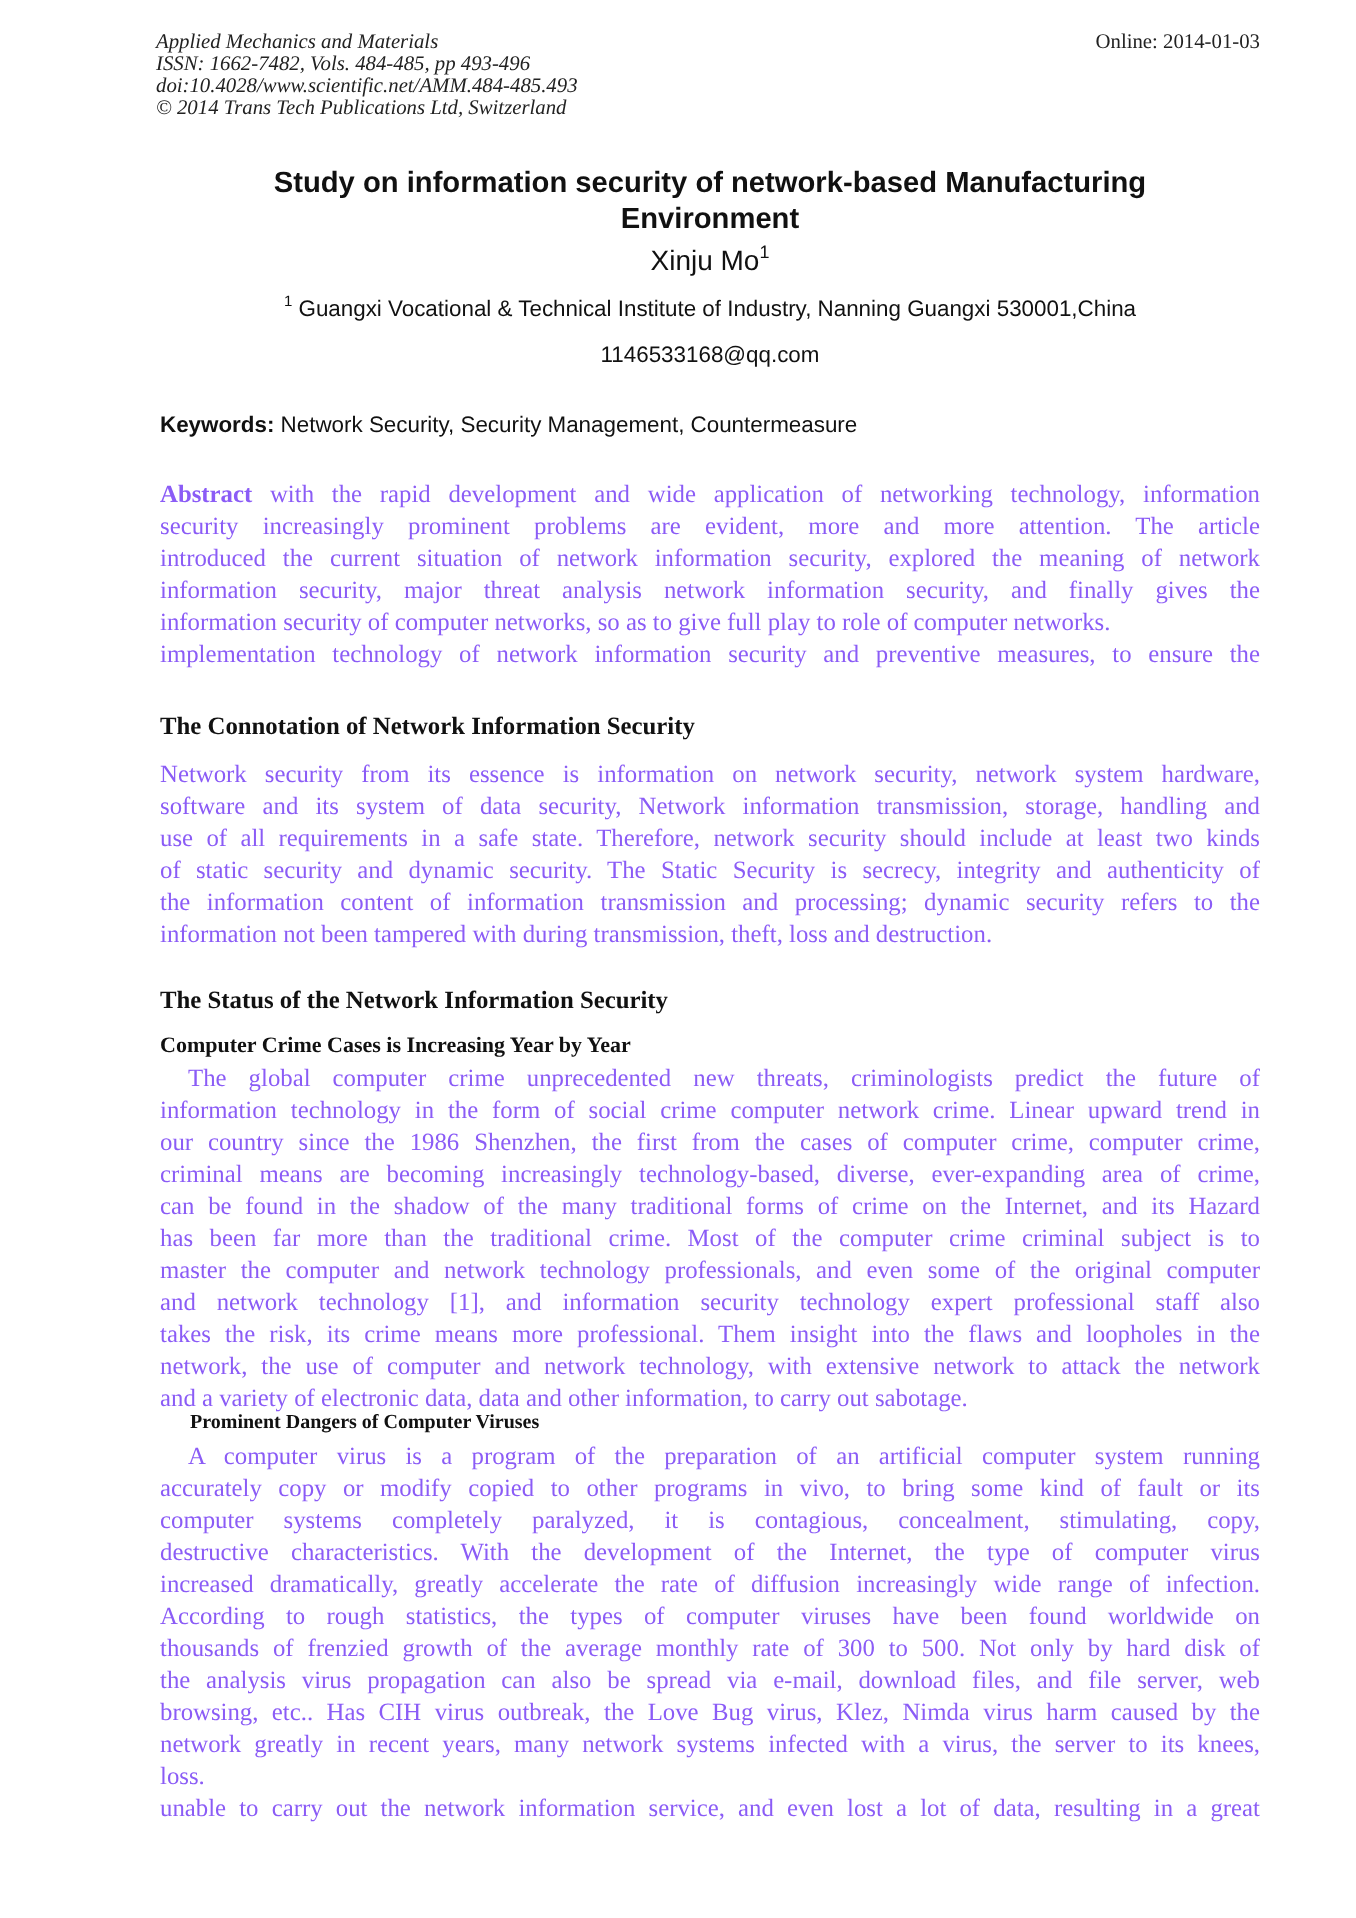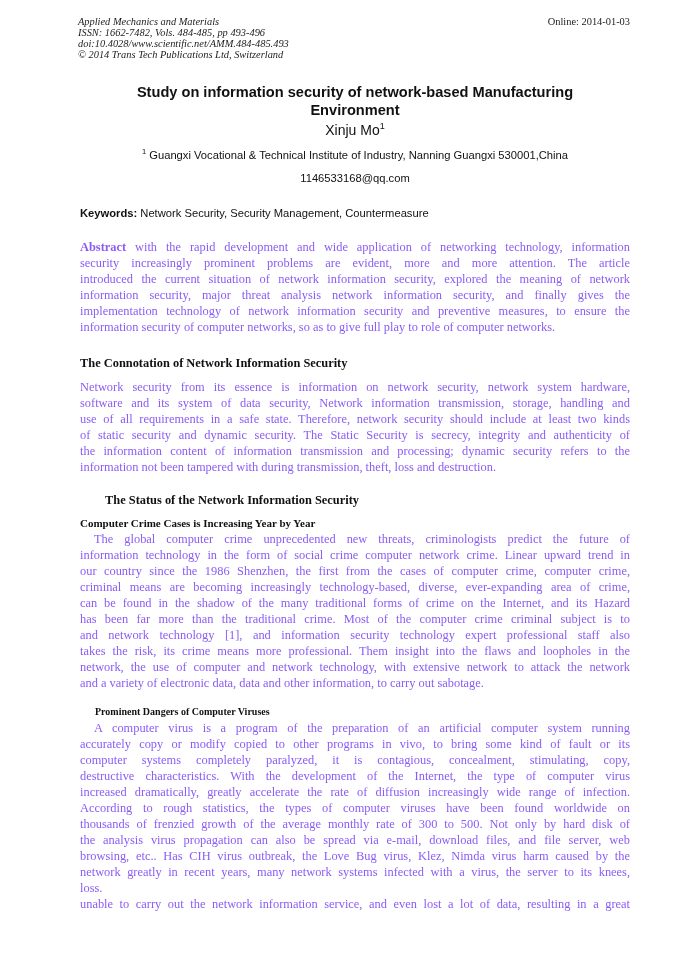--- a/index.html
+++ b/index.html
@@ -47,43 +47,44 @@
 
   <div class="email">1146533168@qq.com</div>
 
   <div class="kw"><b>Keywords:</b><span> Network Security, Security Management, Countermeasure</span></div>
 
   <div class="block" style="top:239px;">
     <span class="ln" style="white-space: normal; overflow: hidden;"><b>Abstract</b><span> with the rapid development and wide application of networking technology, information</span></span>
     <span class="ln" style="white-space: normal; overflow: hidden;">security increasingly prominent problems are evident, more and more attention. The article</span>
     <span class="ln" style="white-space: normal; overflow: hidden;">introduced the current situation of network information security, explored the meaning of network</span>
     <span class="ln" style="white-space: normal; overflow: hidden;">information security, major threat analysis network information security, and finally gives the</span>
+    <span class="ln last" style="white-space: normal; overflow: hidden;">information security of computer networks, so as to give full play to role of computer networks.</span>
     <span class="ln" style="white-space: normal; overflow: hidden;">implementation technology of network information security and preventive measures, to ensure the</span>
-    <span class="ln last" style="white-space: normal; overflow: hidden;">information security of computer networks, so as to give full play to role of computer networks.</span>
   </div>
 
   <div class="sec" style="top:355px;">The Connotation of Network Information Security</div>
   <div class="block" style="top:379px;">
     <span class="ln" style="white-space: normal; overflow: hidden;">Network security from its essence is information on network security, network system hardware,</span>
     <span class="ln" style="white-space: normal; overflow: hidden;">software and its system of data security, Network information transmission, storage, handling and</span>
     <span class="ln" style="white-space: normal; overflow: hidden;">use of all requirements in a safe state. Therefore, network security should include at least two kinds</span>
     <span class="ln" style="white-space: normal; overflow: hidden;">of static security and dynamic security. The Static Security is secrecy, integrity and authenticity of</span>
     <span class="ln" style="white-space: normal; overflow: hidden;">the information content of information transmission and processing; dynamic security refers to the</span>
     <span class="ln last" style="white-space: normal; overflow: hidden;">information not been tampered with during transmission, theft, loss and destruction.</span>
   </div>
 
-  <div class="sec" style="top:492px;margin-left:25px;">The Status of the Network Information Security</div>
+  <div class="sec" style="top:492px;">The Status of the Network Information Security</div>
   <div class="subsec" style="top:515px;">Computer Crime Cases is Increasing Year by Year</div>
   <div class="block" style="top:531px;">
     <span class="ln indent" style="white-space: normal; overflow: hidden;">The global computer crime unprecedented new threats, criminologists predict the future of</span>
     <span class="ln" style="white-space: normal; overflow: hidden;">information technology in the form of social crime computer network crime. Linear upward trend in</span>
     <span class="ln" style="white-space: normal; overflow: hidden;">our country since the 1986 Shenzhen, the first from the cases of computer crime, computer crime,</span>
     <span class="ln" style="white-space: normal; overflow: hidden;">criminal means are becoming increasingly technology-based, diverse, ever-expanding area of crime,</span>
     <span class="ln" style="white-space: normal; overflow: hidden;">can be found in the shadow of the many traditional forms of crime on the Internet, and its Hazard</span>
     <span class="ln" style="white-space: normal; overflow: hidden;">has been far more than the traditional crime. Most of the computer crime criminal subject is to</span>
+    <span class="ln" style="white-space: normal; overflow: hidden;">master the computer and network technology professionals, and even some of the original computer</span>
     <span class="ln" style="white-space: normal; overflow: hidden;">and network technology [1], and information security technology expert professional staff also</span>
     <span class="ln" style="white-space: normal; overflow: hidden;">takes the risk, its crime means more professional. Them insight into the flaws and loopholes in the</span>
     <span class="ln" style="white-space: normal; overflow: hidden;">network, the use of computer and network technology, with extensive network to attack the network</span>
     <span class="ln last" style="white-space: normal; overflow: hidden;">and a variety of electronic data, data and other information, to carry out sabotage.</span>
   </div>
 
   <div class="subsec2" style="top:704px;">Prominent Dangers of Computer Viruses</div>
   <div class="block" style="top:720px;">
     <span class="ln indent" style="white-space: normal; overflow: hidden;">A computer virus is a program of the preparation of an artificial computer system running</span>
     <span class="ln" style="white-space: normal; overflow: hidden;">accurately copy or modify copied to other programs in vivo, to bring some kind of fault or its</span>

